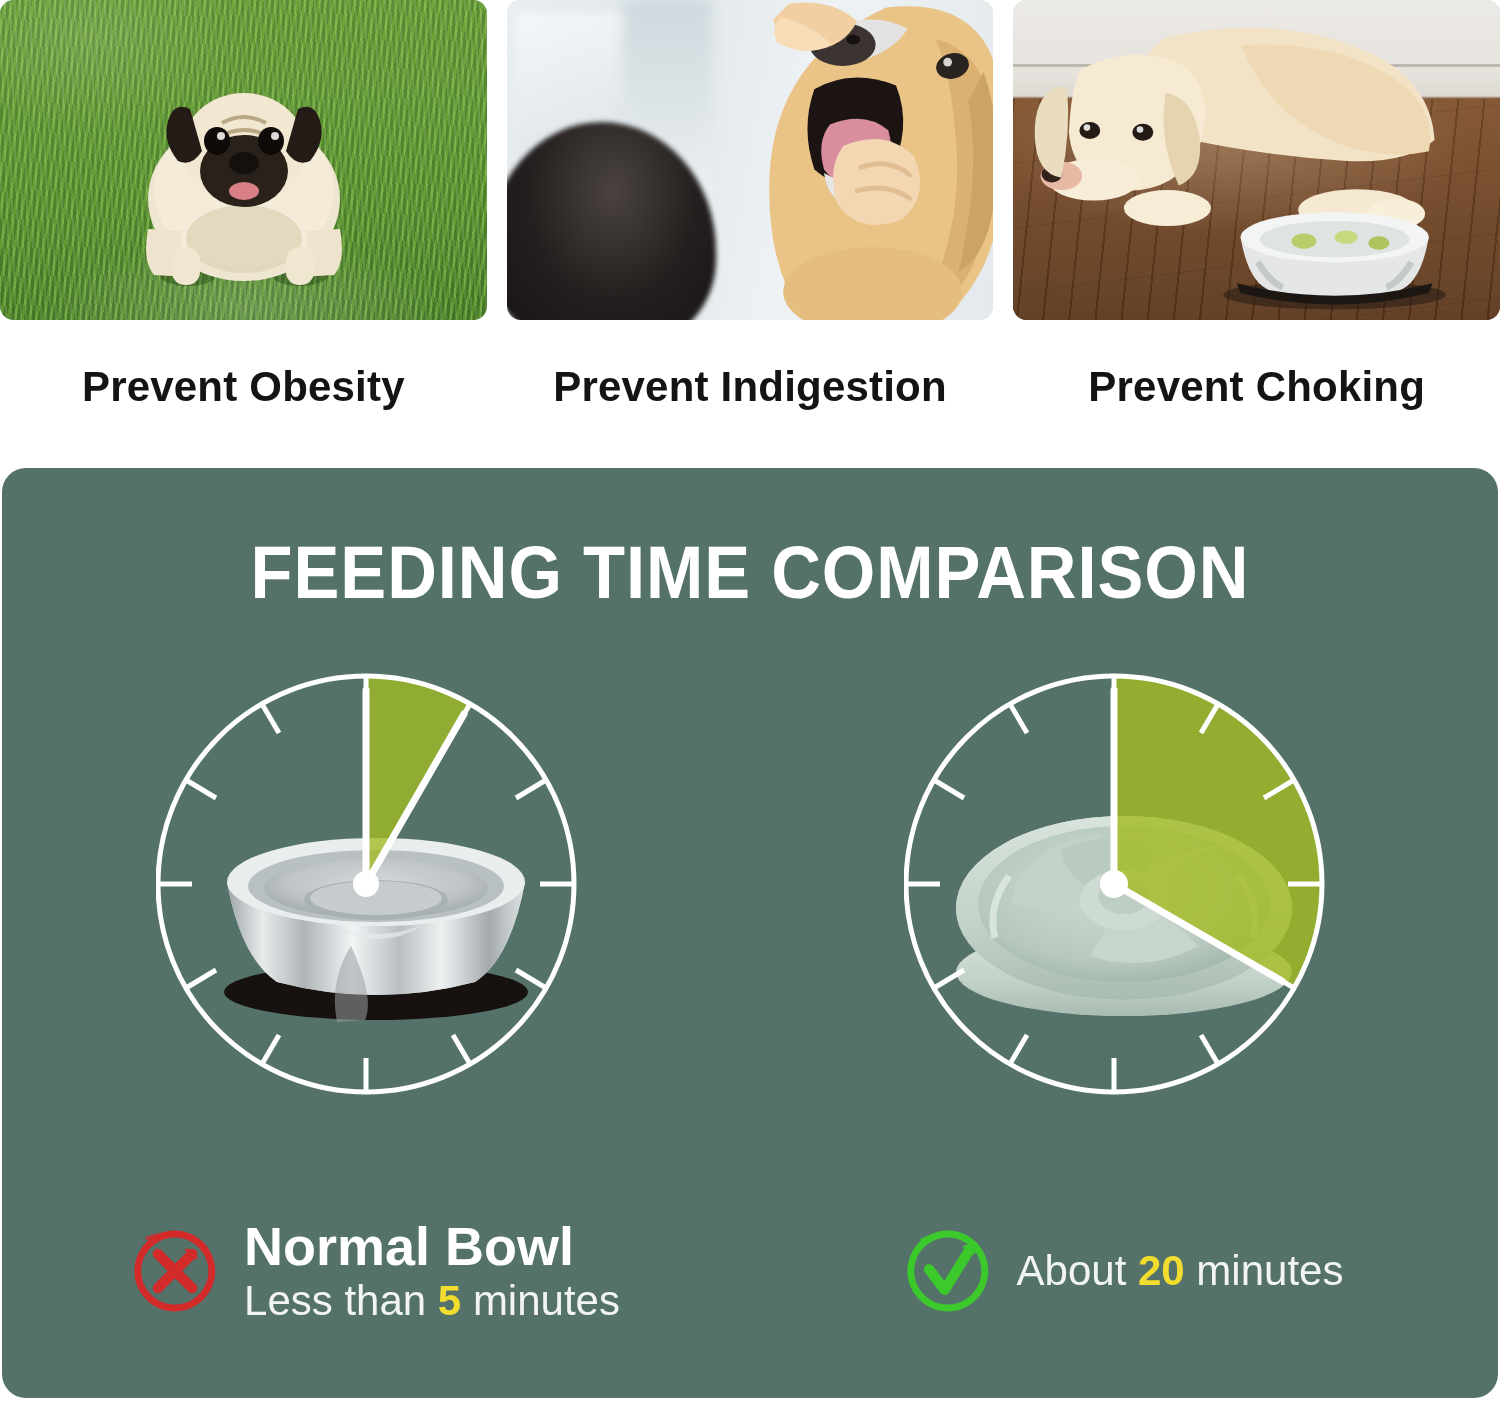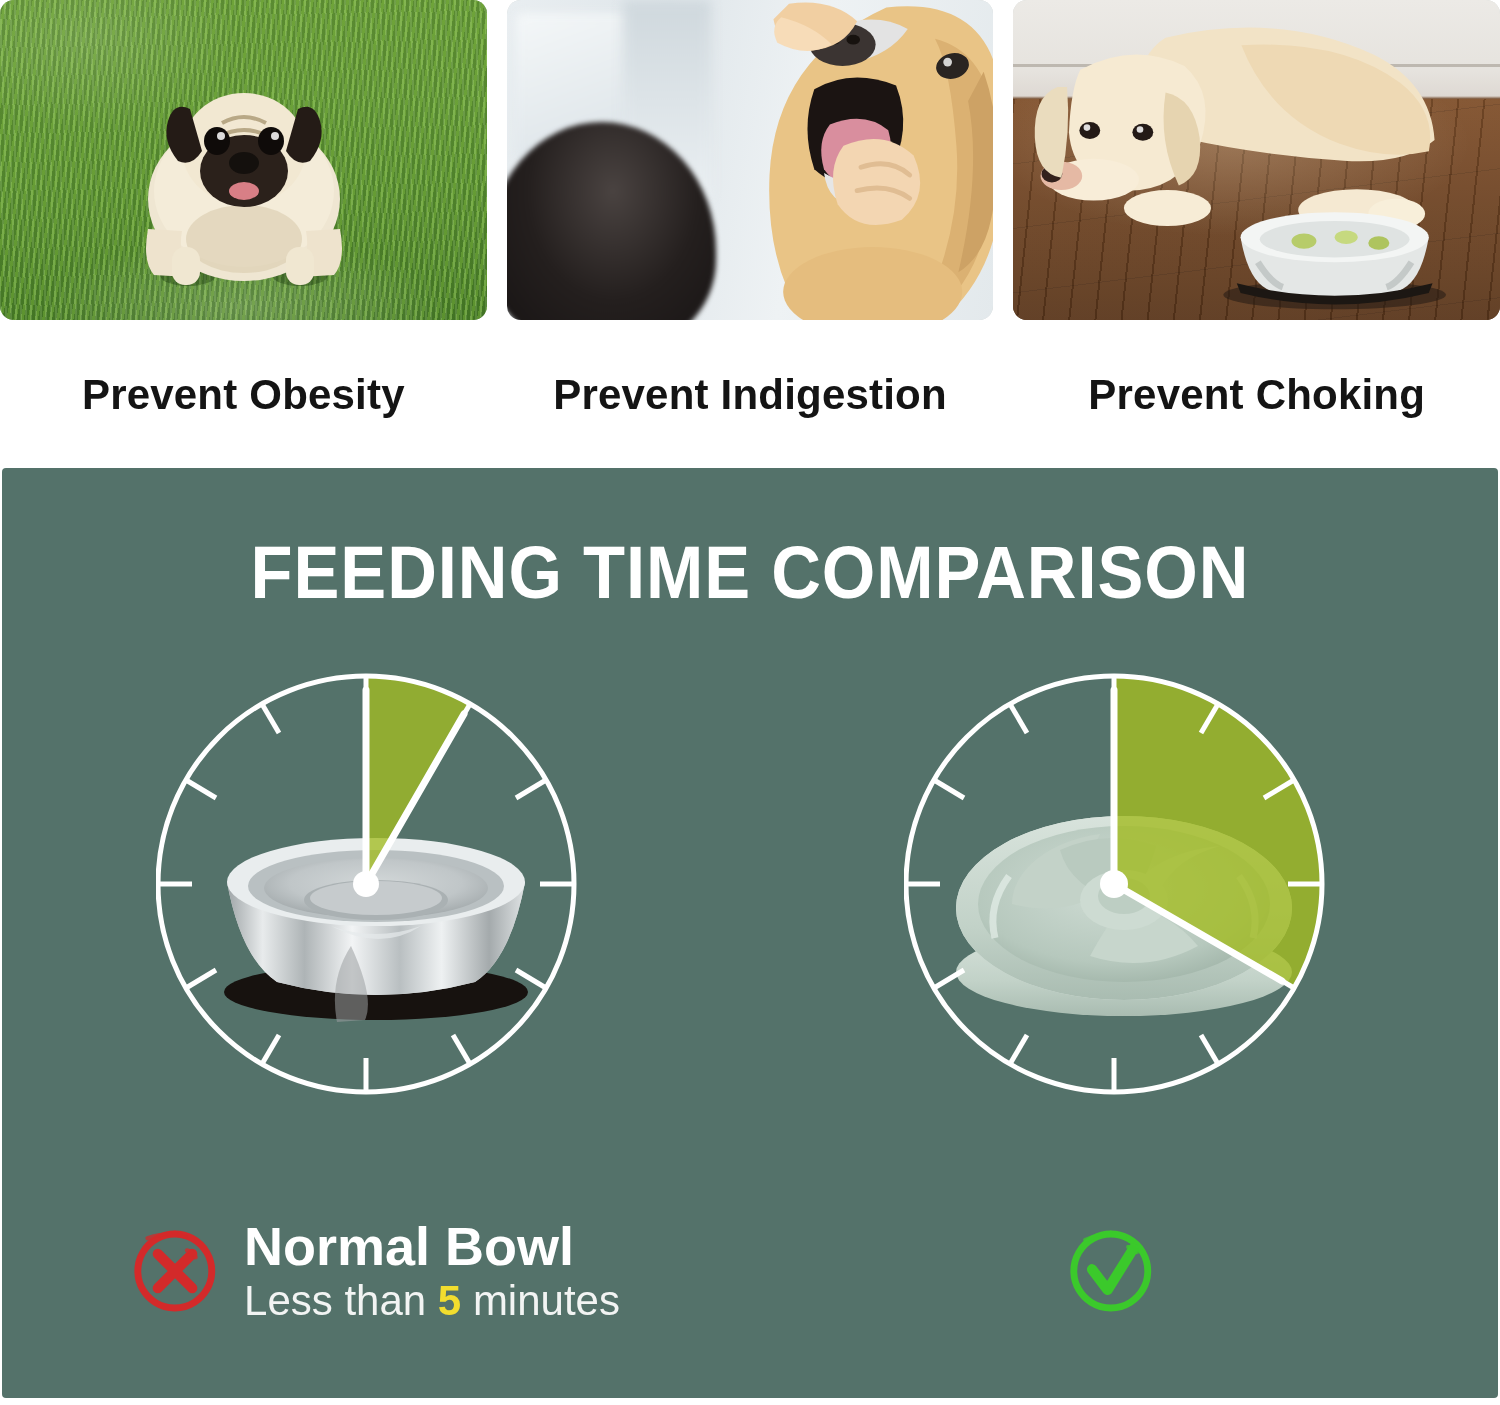--- a/index.html
+++ b/index.html
@@ -68,38 +68,38 @@
       repeating-linear-gradient(173deg, rgba(0,0,0,.10) 0 1px, transparent 1px 64px),
       linear-gradient(180deg,#80502b,#5b371c);
   }
   .wood-grain:after{ content:""; position:absolute; inset:0;
     background:radial-gradient(ellipse 70% 60% at 45% 20%, rgba(255,240,210,.22), transparent 70%); }
   .lab { position:absolute; left:-1%; top:4%; width:92%; height:74%; }
   .steel-bowl { position:absolute; left:41%; bottom:3%; width:50%; height:36%; }
 
   
   .caption-row {
-    position:absolute; left:0; top:330px;
+    position:absolute; left:0; top:322px;
     width:1500px; height:130px;
     display:flex; gap:20px;
     align-items:center;
   }
   .caption {
     flex:1 1 0; text-align:center;
     font-size:42px; font-weight:700; color:#141414;
     letter-spacing:.2px;
     font-family:"Liberation Sans", sans-serif;
   }
 
   
   .panel {
     position:absolute; left:2px; top:468px;
     width:1496px; height:930px;
     background:#54726a;
-    border-radius:4px;
+    border-radius:24px;
   }
   .panel-title {
     position:absolute; left:0; top:62px; width:100%;
     text-align:center;
     font-size:74px; font-weight:700; color:#ffffff;
     letter-spacing:1px;
     transform:scaleX(.93); transform-origin:center;
     font-family:"Liberation Sans", sans-serif;
   }
 
@@ -364,17 +364,18 @@
       </div>
 
       <div class="result-cell">
         <svg class="result-icon" viewBox="0 0 100 100">
           <path d="M50 7 a43 43 0 1 1 -0.5 0" fill="none" stroke="#3bc92b" stroke-width="8" stroke-linecap="round"></path>
           <path d="M20 14 q24-10 46-4" fill="none" stroke="#3bc92b" stroke-width="5" stroke-linecap="round" opacity=".75"></path>
           <path d="M28 48 L46 72 L76 24" fill="none" stroke="#3bc92b" stroke-width="12" stroke-linecap="round" stroke-linejoin="round"></path>
           <path d="M70 22 q8 0 10 6" stroke="#3bc92b" stroke-width="5" fill="none" stroke-linecap="round" opacity=".8"></path>
         </svg>
         <div class="result-text">
+          <div class="result-sub"><span>About </span><span class="hl">20</span><span> minutes</span></div>
         </div>
       </div>
     </div>
   </div>
 </div>
 
 </body></html>

